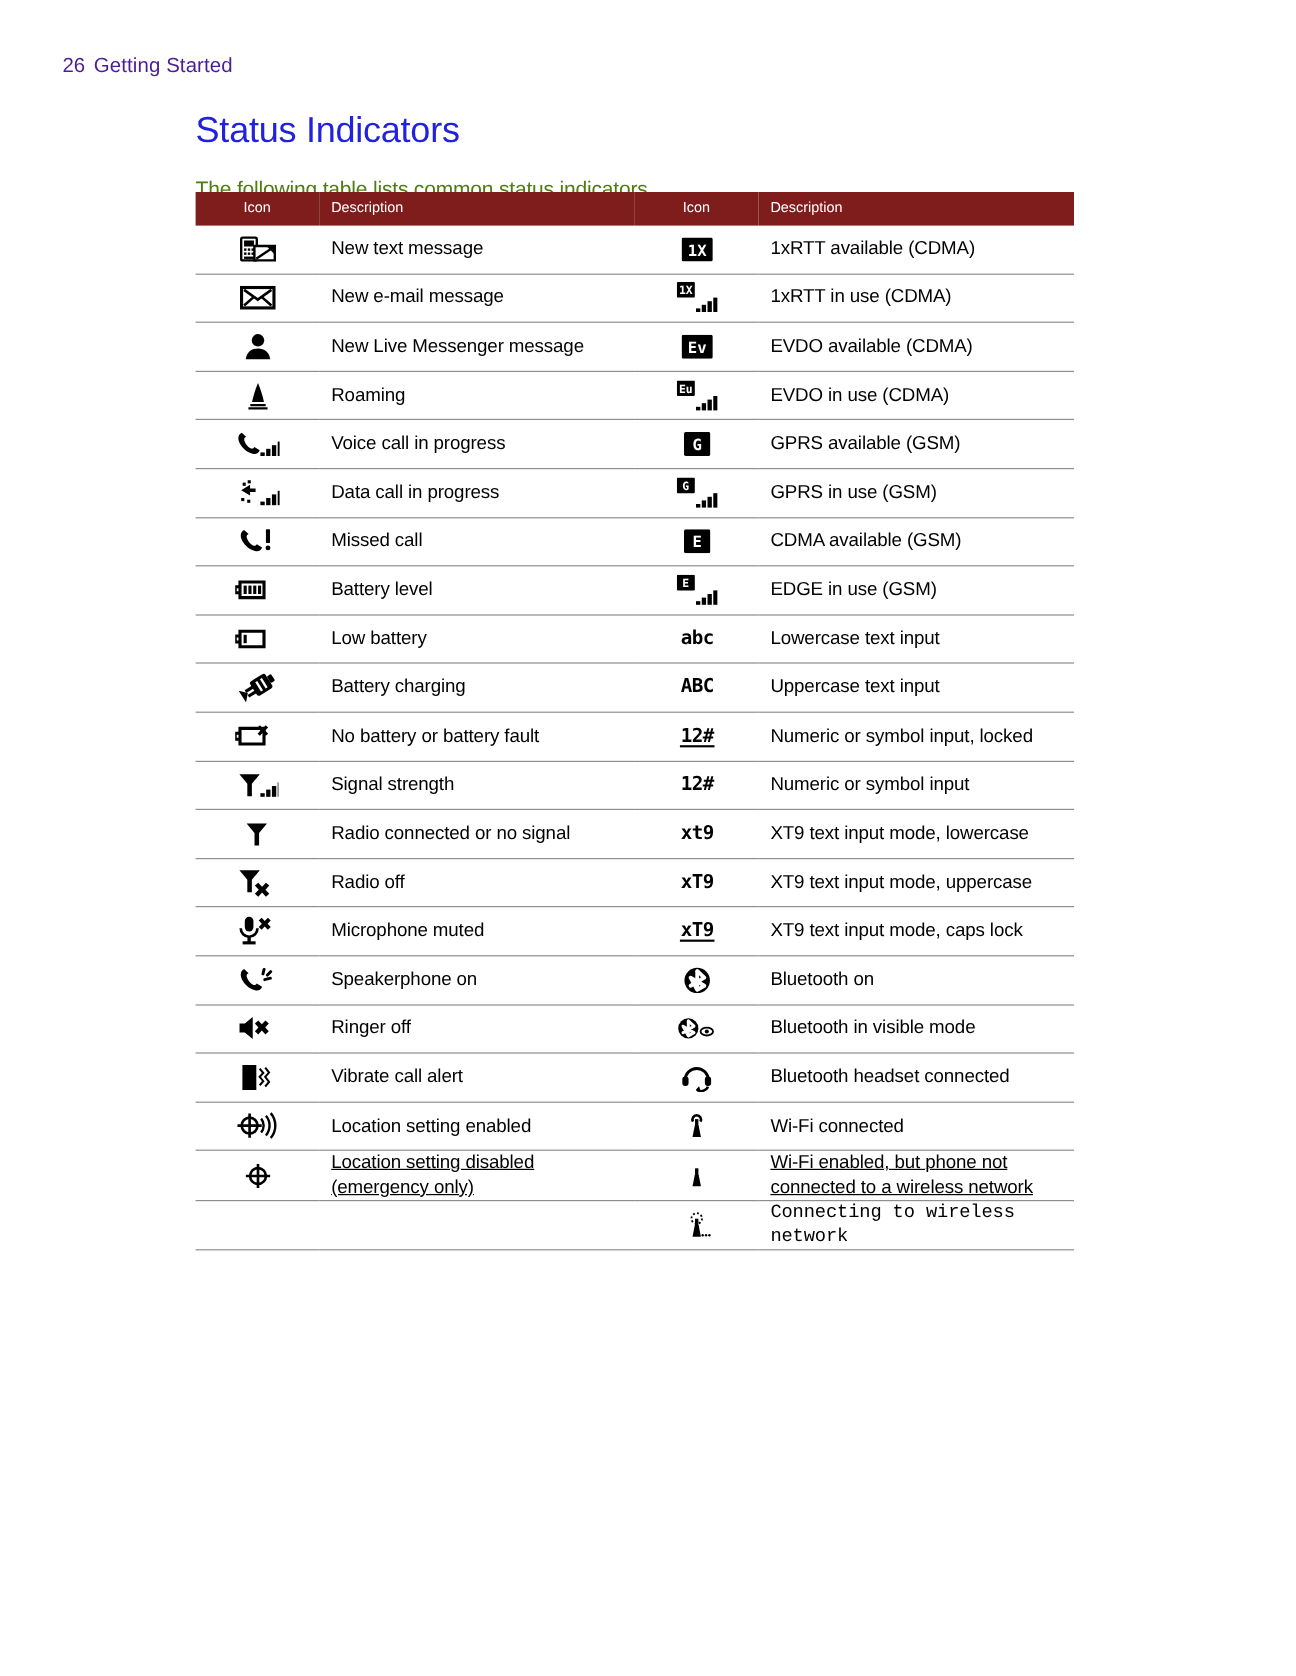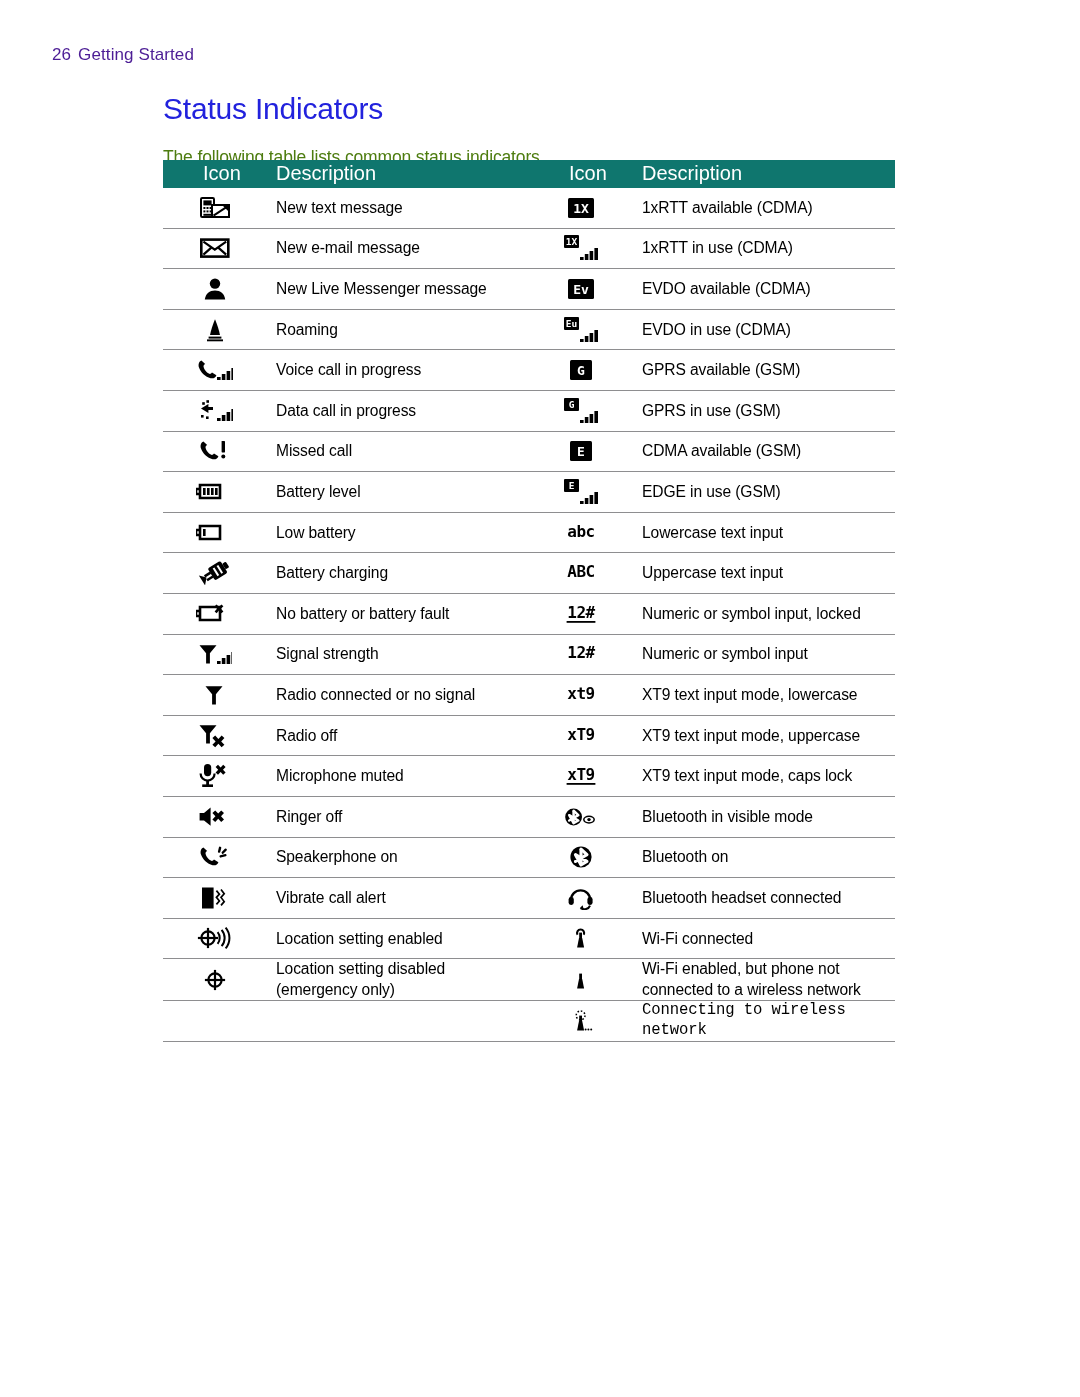--- a/index.html
+++ b/index.html
@@ -57,24 +57,24 @@
   
   .tbl {
     position: absolute;
     left: 163px;
     top: 160px;
     width: 732px;
     border-collapse: collapse;
     table-layout: fixed;
   }
   .tbl th {
-    background: #0f766e;
+    background: #7f1d1d;
     color: #ffffff;
     font-weight: normal;
-    font-size: 20px;
+    font-size: 12px;
     text-align: left;
     height: 26px;
     padding: 0 0 2px 0;
     vertical-align: middle;
   }
   .tbl th.h-icon  { padding-left: 40px; }
   .tbl th.h-desc  { padding-left: 10px; margin-top: 24px; }
 
   .tbl td {
     border-bottom: 1.6px solid #8e8e90;
@@ -93,21 +93,21 @@
     justify-content: center;
     height: 100%;
   }
   .cell-desc {
     font-size: 15.6px;
     line-height: 1.28;
     letter-spacing: -.1px;
     padding-left: 10px;
     color: #000;
   }
-  .cell-desc.two-line { line-height: 1.32; }
+  .cell-desc.two-line { line-height: 1.32; text-decoration: underline; }
 
   .ico { display: block; }
 </style>
 </head>
 <body>
 
 <div class="page">
 
   <div class="running-header">
     <span class="pg">26</span><span>Getting Started</span>
@@ -543,20 +543,47 @@
               </svg>
             </div>
           </td>
           <td>
             <div class="cell-desc">XT9 text input mode, caps lock</div>
           </td>
         </tr>
         <tr>
           <td>
             <div class="cell-icon">
+              <svg class="ico" width="32" height="24" viewBox="0 0 32 24" xmlns="http://www.w3.org/2000/svg" fill="#000">
+                <path d="M4.4,2.6 C2.0,3.6 1.0,6.6 2.0,9.6 C3.6,14.6 8.4,19.0 13.6,20.2 C16.4,20.8 18.8,19.6 19.4,17.2 L15.0,14.6 C14.2,15.8 13.0,16.2 11.8,15.6 C9.4,14.4 7.2,11.6 6.6,9.0 C6.3,7.6 6.9,6.5 8.2,6.0 Z"></path>
+                <rect x="19.4" y="1.6" width="2.4" height="6.2" rx="1" transform="rotate(14 20.6 4.7)"></rect>
+                <rect x="24.0" y="3.0" width="2.4" height="6.4" rx="1" transform="rotate(44 25.2 6.2)"></rect>
+                <rect x="20.4" y="9.6" width="7.2" height="2.4" rx="1" transform="rotate(-14 24 10.8)"></rect>
+              </svg>
+            </div>
+          </td>
+          <td>
+            <div class="cell-desc">Speakerphone on</div>
+          </td>
+          <td>
+            <div class="cell-icon">
+              <svg class="ico" width="24" height="24" viewBox="0 0 24 24" xmlns="http://www.w3.org/2000/svg" fill="#000">
+                <circle cx="12" cy="12" r="10.6"></circle>
+                <path d="M12,4.156000000000001 L17.936,9.668 L6.488,16.451999999999998 M6.488,9.668 L17.936,16.451999999999998 L12,19.844 Z" fill="none" stroke="#fff" stroke-width="3.1799999999999997" stroke-linejoin="round" stroke-linecap="round"></path>
+                <line x1="12" y1="4.156000000000001" x2="12" y2="19.844" stroke="#fff" stroke-width="3.1799999999999997"></line>
+              </svg>
+            </div>
+          </td>
+          <td>
+            <div class="cell-desc">Bluetooth on</div>
+          </td>
+        </tr>
+        <tr>
+          <td>
+            <div class="cell-icon">
               <svg class="ico" width="34" height="22" viewBox="0 0 34 22" xmlns="http://www.w3.org/2000/svg" fill="#000">
                 <path d="M1.6,7.0 h4.4 L12.6,1.6 v18.2 L6.0,14.4 h-4.4 z"></path>
                 <path d="M17.2,4.4 L20.2,7.6 L23.2,4.4 L26.0,7.0 L23.0,10.2 L26.0,13.4 L23.2,16.0 L20.2,12.8 L17.2,16.0 L14.4,13.4 L17.4,10.2 L14.4,7.0 Z"></path>
               </svg>
             </div>
           </td>
           <td>
             <div class="cell-desc">Ringer off</div>
           </td>
           <td>
@@ -565,47 +592,20 @@
                 <circle cx="9.6" cy="11" r="8.4"></circle>
                 <path d="M9.6,4.784 L14.304,9.152 L5.231999999999999,14.528 M5.231999999999999,9.152 L14.304,14.528 L9.6,17.216 Z" fill="none" stroke="#fff" stroke-width="2.52" stroke-linejoin="round" stroke-linecap="round"></path>
                 <line x1="9.6" y1="4.784" x2="9.6" y2="17.216" stroke="#fff" stroke-width="2.52"></line>
                 <ellipse cx="25.0" cy="13.6" rx="5.2" ry="3.3" fill="none" stroke="#000" stroke-width="1.5"></ellipse>
                 <circle cx="25.0" cy="13.6" r="1.7"></circle>
               </svg>
             </div>
           </td>
           <td>
             <div class="cell-desc">Bluetooth in visible mode</div>
-          </td>
-        </tr>
-        <tr>
-          <td>
-            <div class="cell-icon">
-              <svg class="ico" width="32" height="24" viewBox="0 0 32 24" xmlns="http://www.w3.org/2000/svg" fill="#000">
-                <path d="M4.4,2.6 C2.0,3.6 1.0,6.6 2.0,9.6 C3.6,14.6 8.4,19.0 13.6,20.2 C16.4,20.8 18.8,19.6 19.4,17.2 L15.0,14.6 C14.2,15.8 13.0,16.2 11.8,15.6 C9.4,14.4 7.2,11.6 6.6,9.0 C6.3,7.6 6.9,6.5 8.2,6.0 Z"></path>
-                <rect x="19.4" y="1.6" width="2.4" height="6.2" rx="1" transform="rotate(14 20.6 4.7)"></rect>
-                <rect x="24.0" y="3.0" width="2.4" height="6.4" rx="1" transform="rotate(44 25.2 6.2)"></rect>
-                <rect x="20.4" y="9.6" width="7.2" height="2.4" rx="1" transform="rotate(-14 24 10.8)"></rect>
-              </svg>
-            </div>
-          </td>
-          <td>
-            <div class="cell-desc">Speakerphone on</div>
-          </td>
-          <td>
-            <div class="cell-icon">
-              <svg class="ico" width="24" height="24" viewBox="0 0 24 24" xmlns="http://www.w3.org/2000/svg" fill="#000">
-                <circle cx="12" cy="12" r="10.6"></circle>
-                <path d="M12,4.156000000000001 L17.936,9.668 L6.488,16.451999999999998 M6.488,9.668 L17.936,16.451999999999998 L12,19.844 Z" fill="none" stroke="#fff" stroke-width="3.1799999999999997" stroke-linejoin="round" stroke-linecap="round"></path>
-                <line x1="12" y1="4.156000000000001" x2="12" y2="19.844" stroke="#fff" stroke-width="3.1799999999999997"></line>
-              </svg>
-            </div>
-          </td>
-          <td>
-            <div class="cell-desc">Bluetooth on</div>
           </td>
         </tr>
         <tr>
           <td>
             <div class="cell-icon">
               <svg class="ico" width="30" height="24" viewBox="0 0 30 24" xmlns="http://www.w3.org/2000/svg" fill="#000">
                 <path d="M2.0,1.6 h11.6 v20.8 h-11.6 z M5.0,1.6 l8.6,9.6 v11.2 l-8.6,-9.6 z" fill="#000"></path>
                 <path d="M16.4,4.6 l3.0,3.6 l-3.0,3.2 l3.0,3.6 l-3.0,3.4" fill="none" stroke="#000" stroke-width="1.7"></path>
                 <path d="M21.0,3.6 l3.2,4.2 l-3.2,3.6 l3.2,4.2 l-3.2,3.8" fill="none" stroke="#000" stroke-width="1.7"></path>
               </svg>

